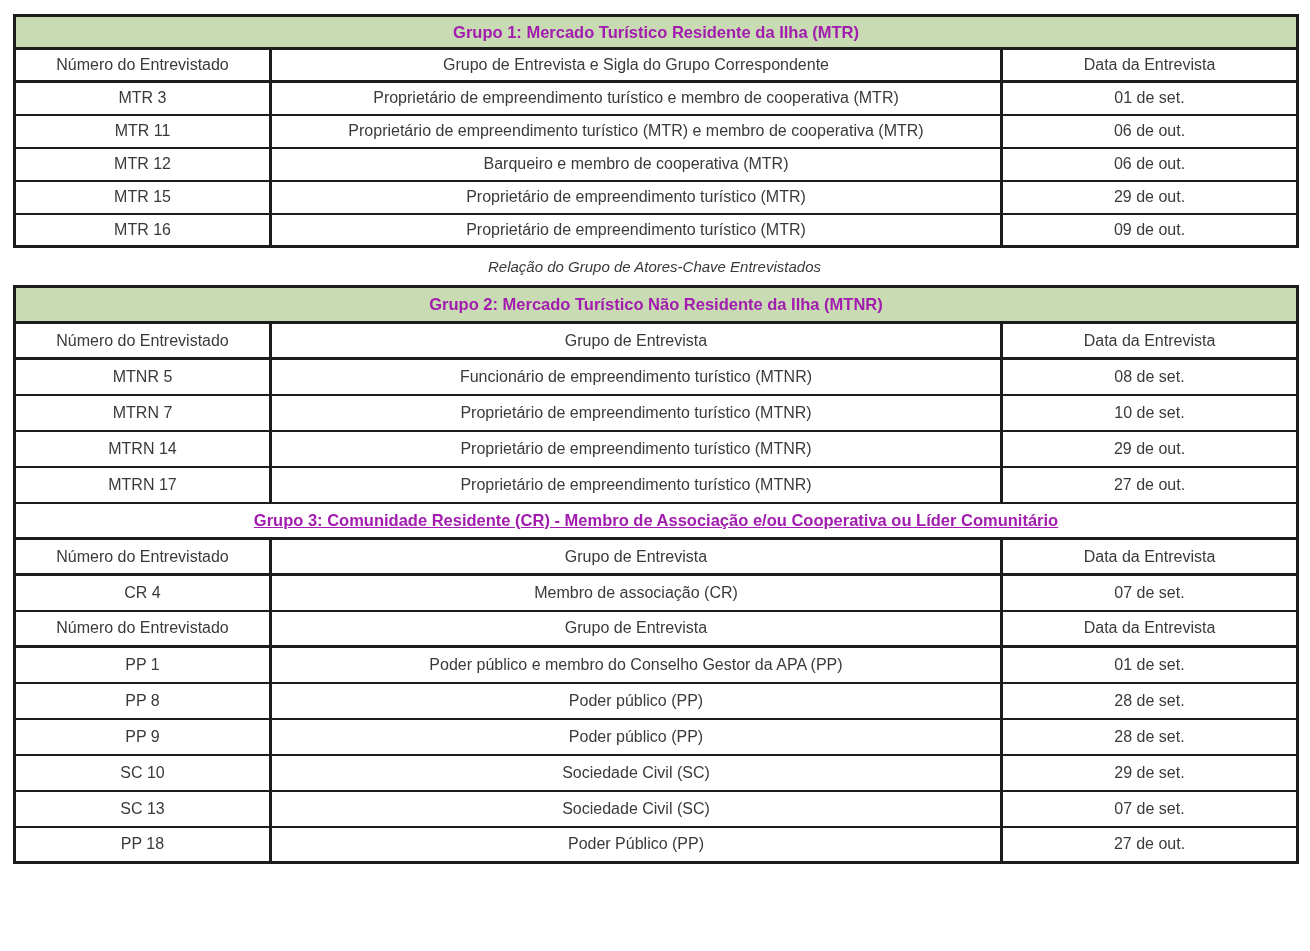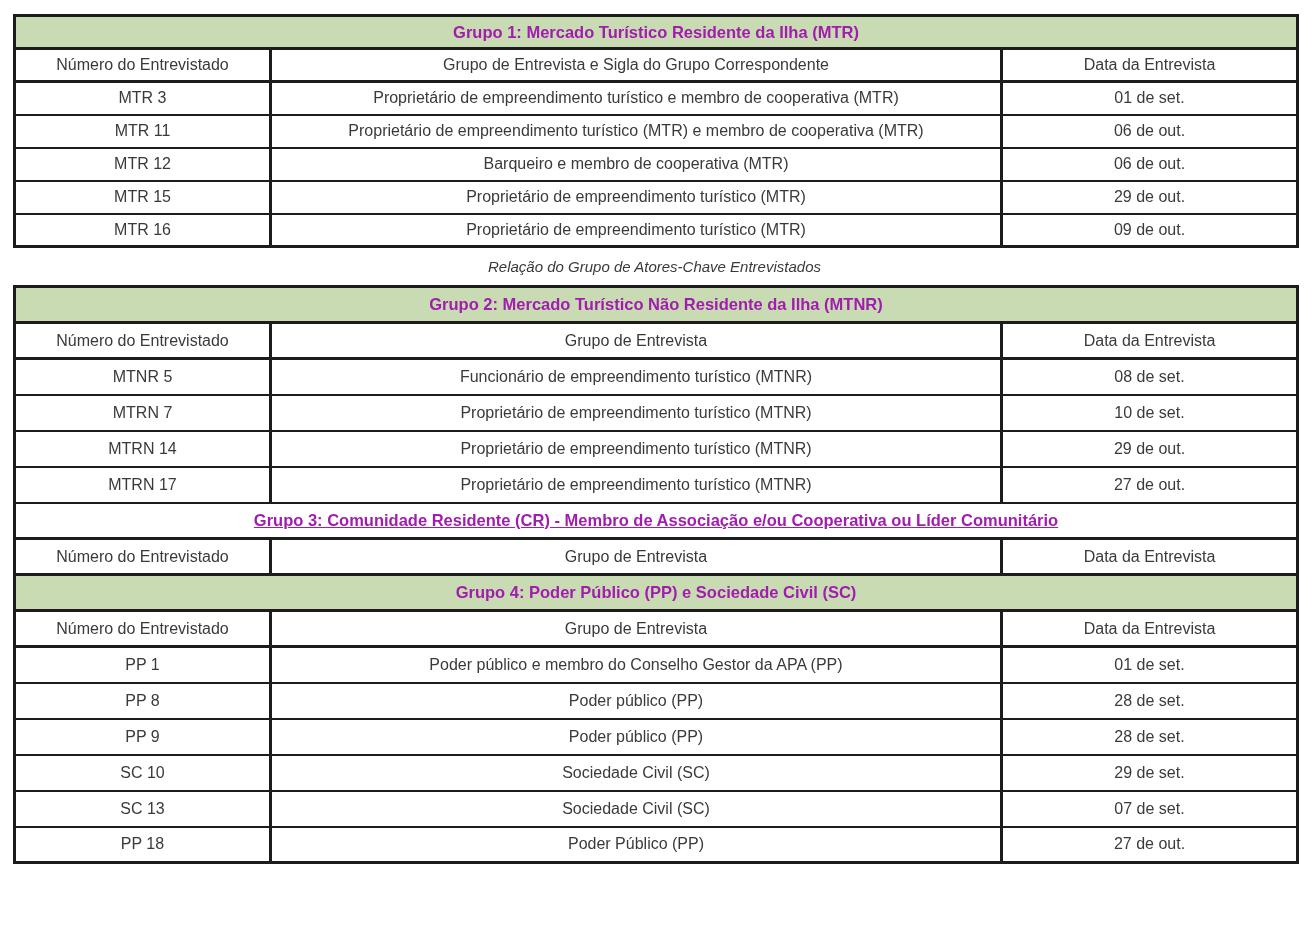--- a/index.html
+++ b/index.html
@@ -150,22 +150,24 @@
           <td>27 de out.</td>
         </tr>
         <tr class="group-header white">
           <td colspan="3">Grupo 3: Comunidade Residente (CR) - Membro de Associação e/ou Cooperativa ou Líder Comunitário</td>
         </tr>
         <tr class="col-header">
           <td>Número do Entrevistado</td>
           <td>Grupo de Entrevista</td>
           <td>Data da Entrevista</td>
         </tr>
-        <tr class="group-header green">
-          <td colspan="3">Grupo 4: Poder Público (PP) e Sociedade Civil (SC)</td>
+        <tr>
+          <td>CR 4</td>
+          <td>Membro de associação (CR)</td>
+          <td>07 de set.</td>
         </tr>
         <tr class="col-header">
           <td>Número do Entrevistado</td>
           <td>Grupo de Entrevista</td>
           <td>Data da Entrevista</td>
         </tr>
         <tr>
           <td>PP 1</td>
           <td>Poder público e membro do Conselho Gestor da APA (PP)</td>
           <td>01 de set.</td>

